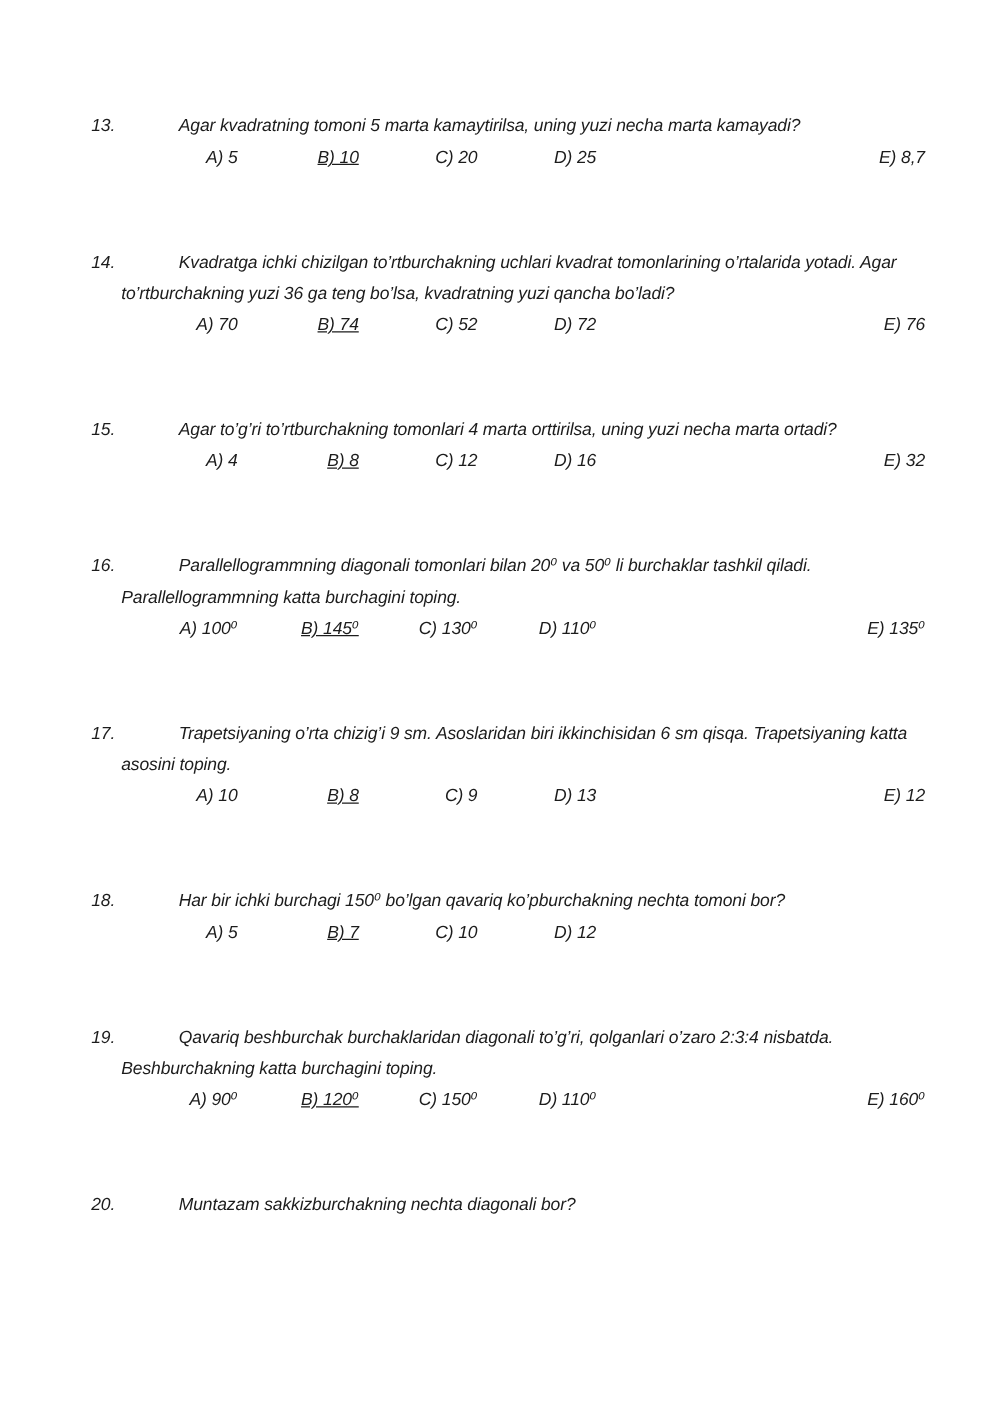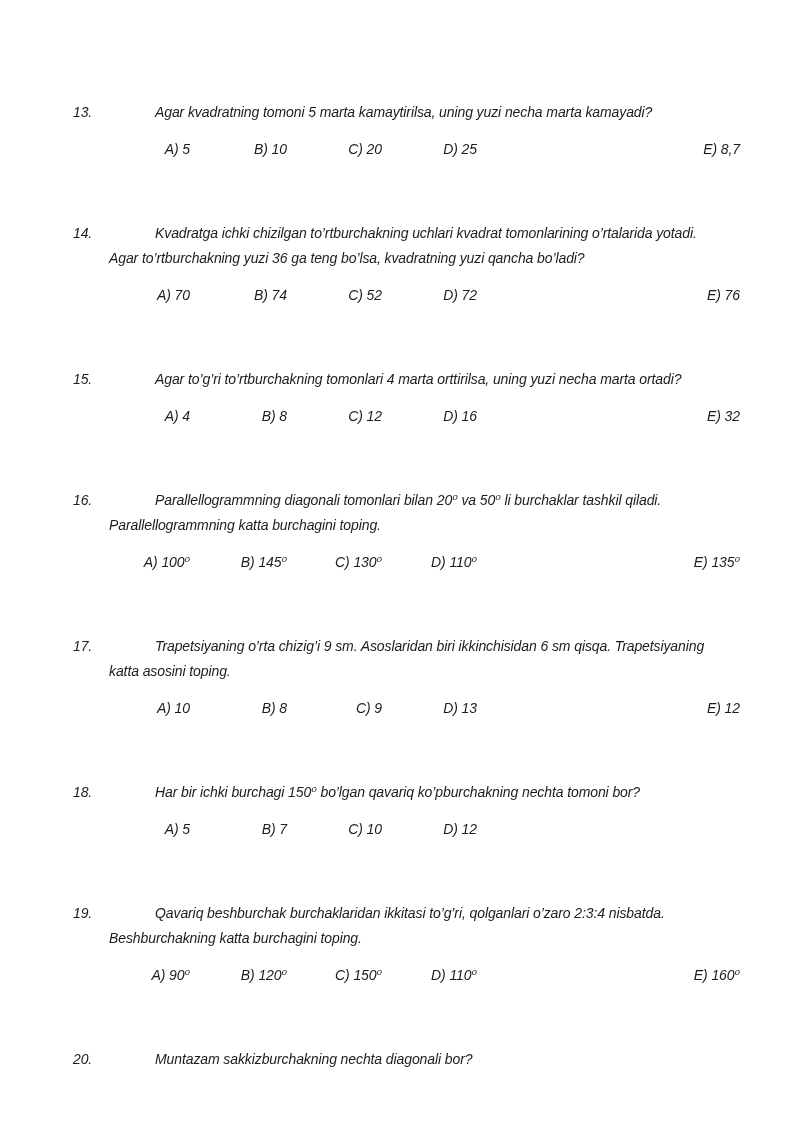--- a/index.html
+++ b/index.html
@@ -22,31 +22,31 @@
     position: relative;
     margin: 0 60px 59px 97px;
   }
   .q-num {
     position: absolute;
     left: -24px;
     top: 0;
     white-space: nowrap;
   }
   .q-text {
-    margin: 12px;
+    margin: 0;
     text-indent: 46px;
   }
   .options {
     display: flex;
     margin-left: -24px;
     text-align: right;
   }
   .opt   { white-space: nowrap; }
   .opt-a { width: 117px; }
-  .opt-b { width: 97px; }
+  .opt-b { width: 97px; text-decoration: underline; }
   .opt-c { width: 95px; }
   .opt-d { width: 95px; }
   .opt-e { flex: 1; }
 </style>
 </head>
 <body>
 
 <div class="page">
 
   <section class="question">
@@ -115,21 +115,21 @@
     <div class="options">
       <span class="opt opt-a">A) 5</span>
       <span class="opt opt-b">B) 7</span>
       <span class="opt opt-c">C) 10</span>
       <span class="opt opt-d">D) 12</span>
     </div>
   </section>
 
   <section class="question">
     <span class="q-num">19.</span>
-    <p class="q-text">Qavariq beshburchak burchaklaridan ikkitasi to’g’ri, qolganlari o’zaro 2:3:4 nisbatda. Beshburchakning katta burchagini toping.</p>
+    <p class="q-text">Qavariq beshburchak burchaklaridan diagonali to’g’ri, qolganlari o’zaro 2:3:4 nisbatda. Beshburchakning katta burchagini toping.</p>
     <div class="options">
       <span class="opt opt-a">A) 90⁰</span>
       <span class="opt opt-b">B) 120⁰</span>
       <span class="opt opt-c">C) 150⁰</span>
       <span class="opt opt-d">D) 110⁰</span>
       <span class="opt opt-e">E) 160⁰</span>
     </div>
   </section>
 
   <section class="question">

